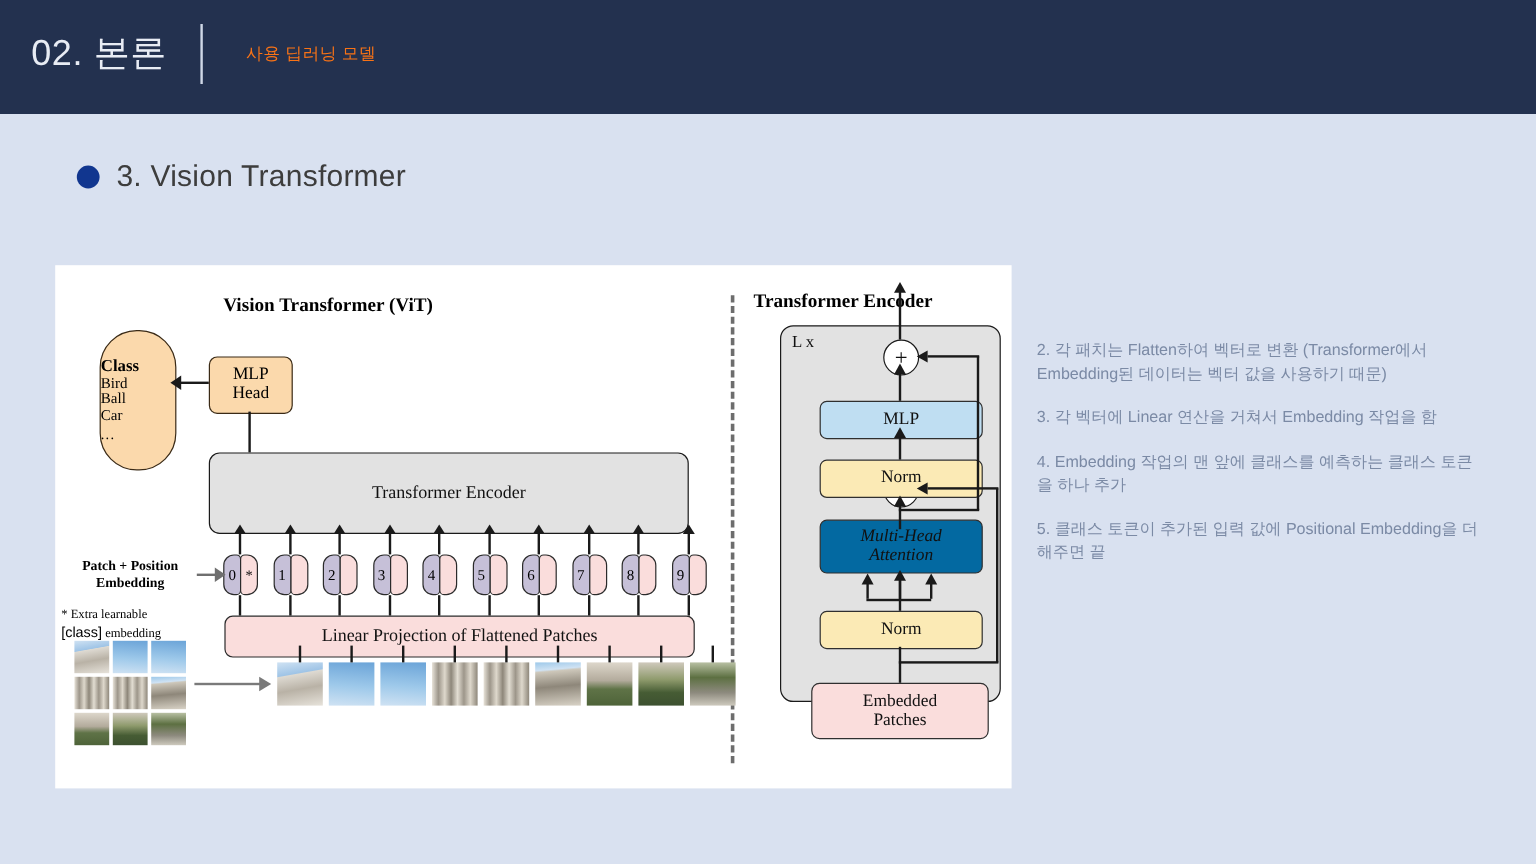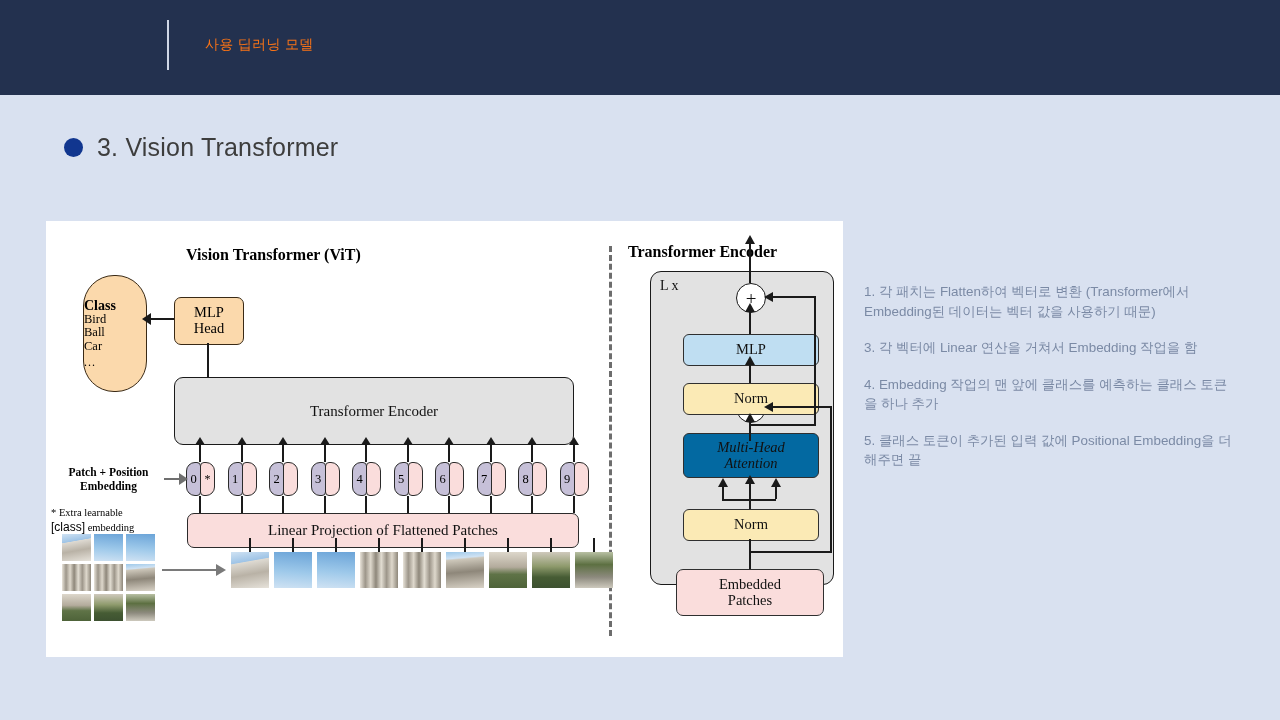--- a/index.html
+++ b/index.html
@@ -237,20 +237,21 @@
     position:absolute;left:864px;top:282px;width:372px;
     color:#7b8aa5;font-size:13.4px;line-height:1.46;
   }
   #notes p{margin:0 0 17px 0;}
   #notes p:last-child{margin-bottom:16px;}
 </style>
 </head>
 <body>
 
 <div id="header">
+  <div id="header-num">02. 본론</div>
   <div id="header-div"></div>
   <div id="header-sub">사용 딥러닝 모델</div>
 </div>
 
 <div id="slide-title-row">
   <div id="title-bullet"></div>
   <div id="slide-title">3. Vision Transformer</div>
 </div>
 
 <div id="figure-panel">
@@ -433,17 +434,17 @@
   <div class="hline leftarrow" style="left:727px;top:75px;width:43px;"></div>
   <div class="hline" style="left:703px;top:203px;width:67px;"></div>
 
   <div class="vline" style="left:784px;top:186px;height:145px;"></div>
   <div class="hline leftarrow" style="left:727px;top:185px;width:59px;"></div>
   <div class="hline" style="left:703px;top:330px;width:83px;"></div>
 
 </div>
 
 <div id="notes">
-  <p>1. 각 패치는 Flatten하여 벡터로 변환 (Transformer에서 Embedding된 데이터는 벡터 값을 사용하기 때문)</p>
+  <p>2. 각 패치는 Flatten하여 벡터로 변환 (Transformer에서 Embedding된 데이터는 벡터 값을 사용하기 때문)</p>
   <p>3. 각 벡터에 Linear 연산을 거쳐서 Embedding 작업을 함</p>
   <p>4. Embedding 작업의 맨 앞에 클래스를 예측하는 클래스 토큰을 하나 추가</p>
   <p>5. 클래스 토큰이 추가된 입력 값에 Positional Embedding을 더해주면 끝</p>
 </div>
 
 </body></html>

